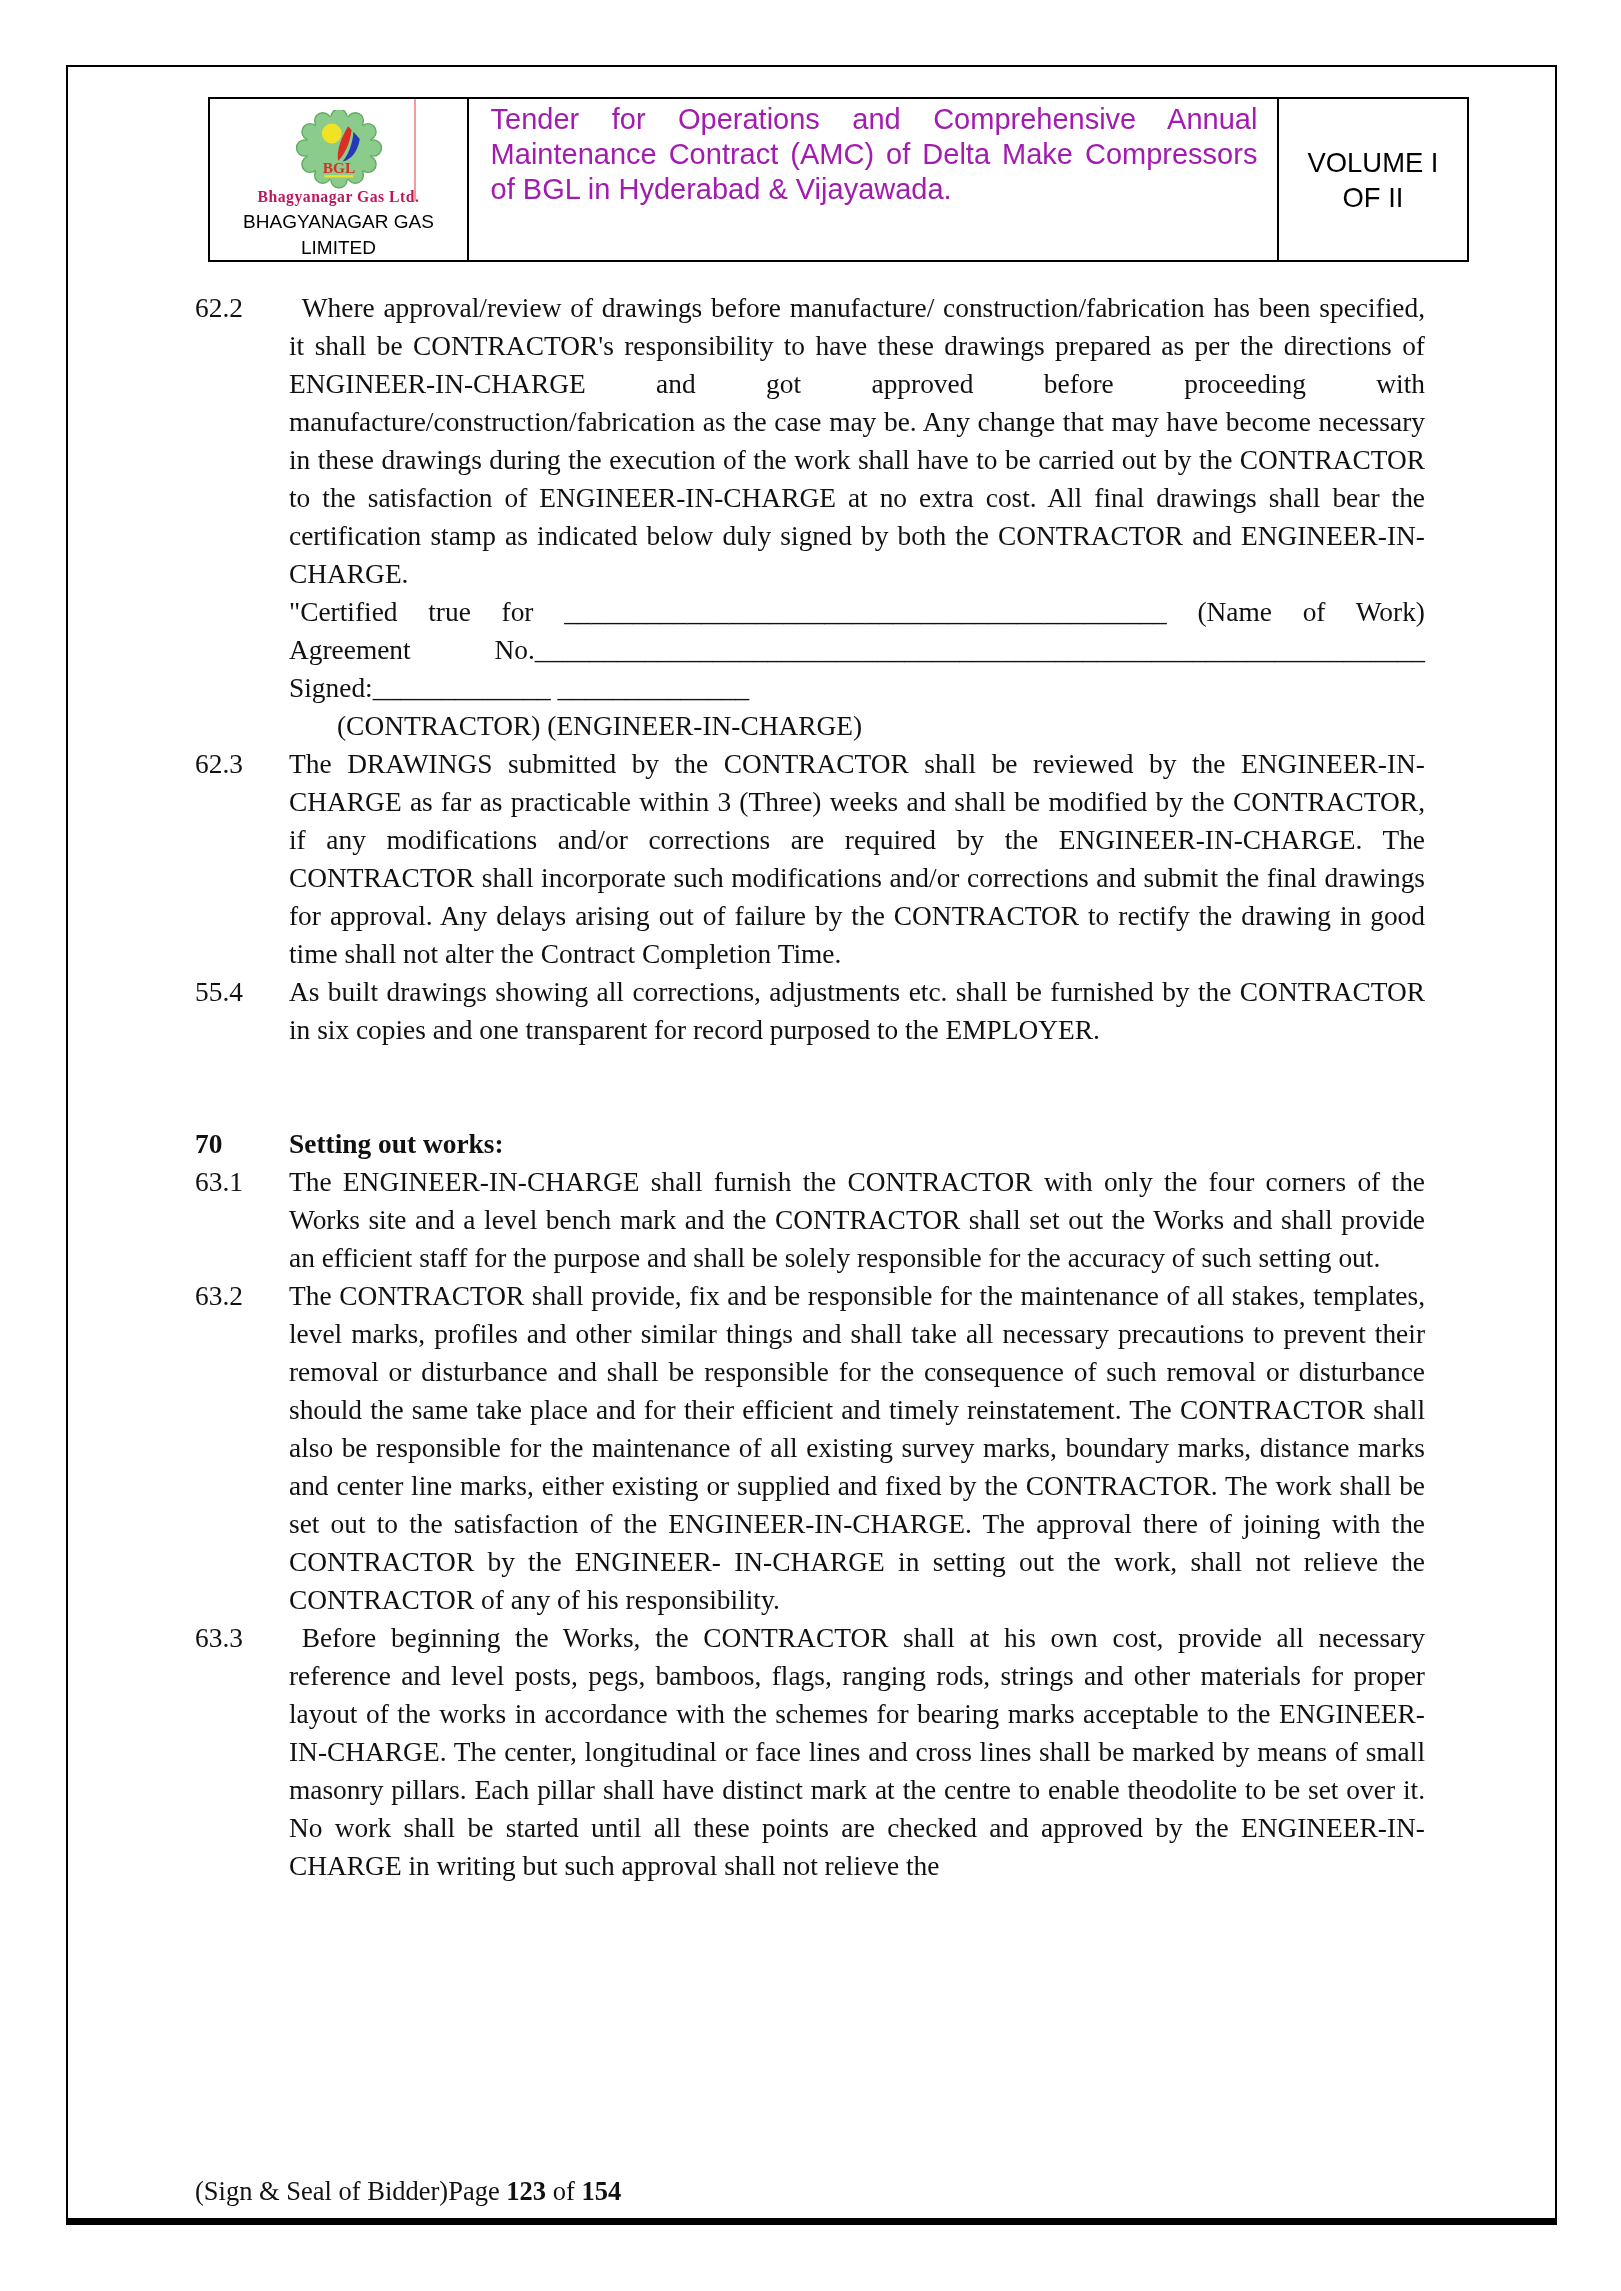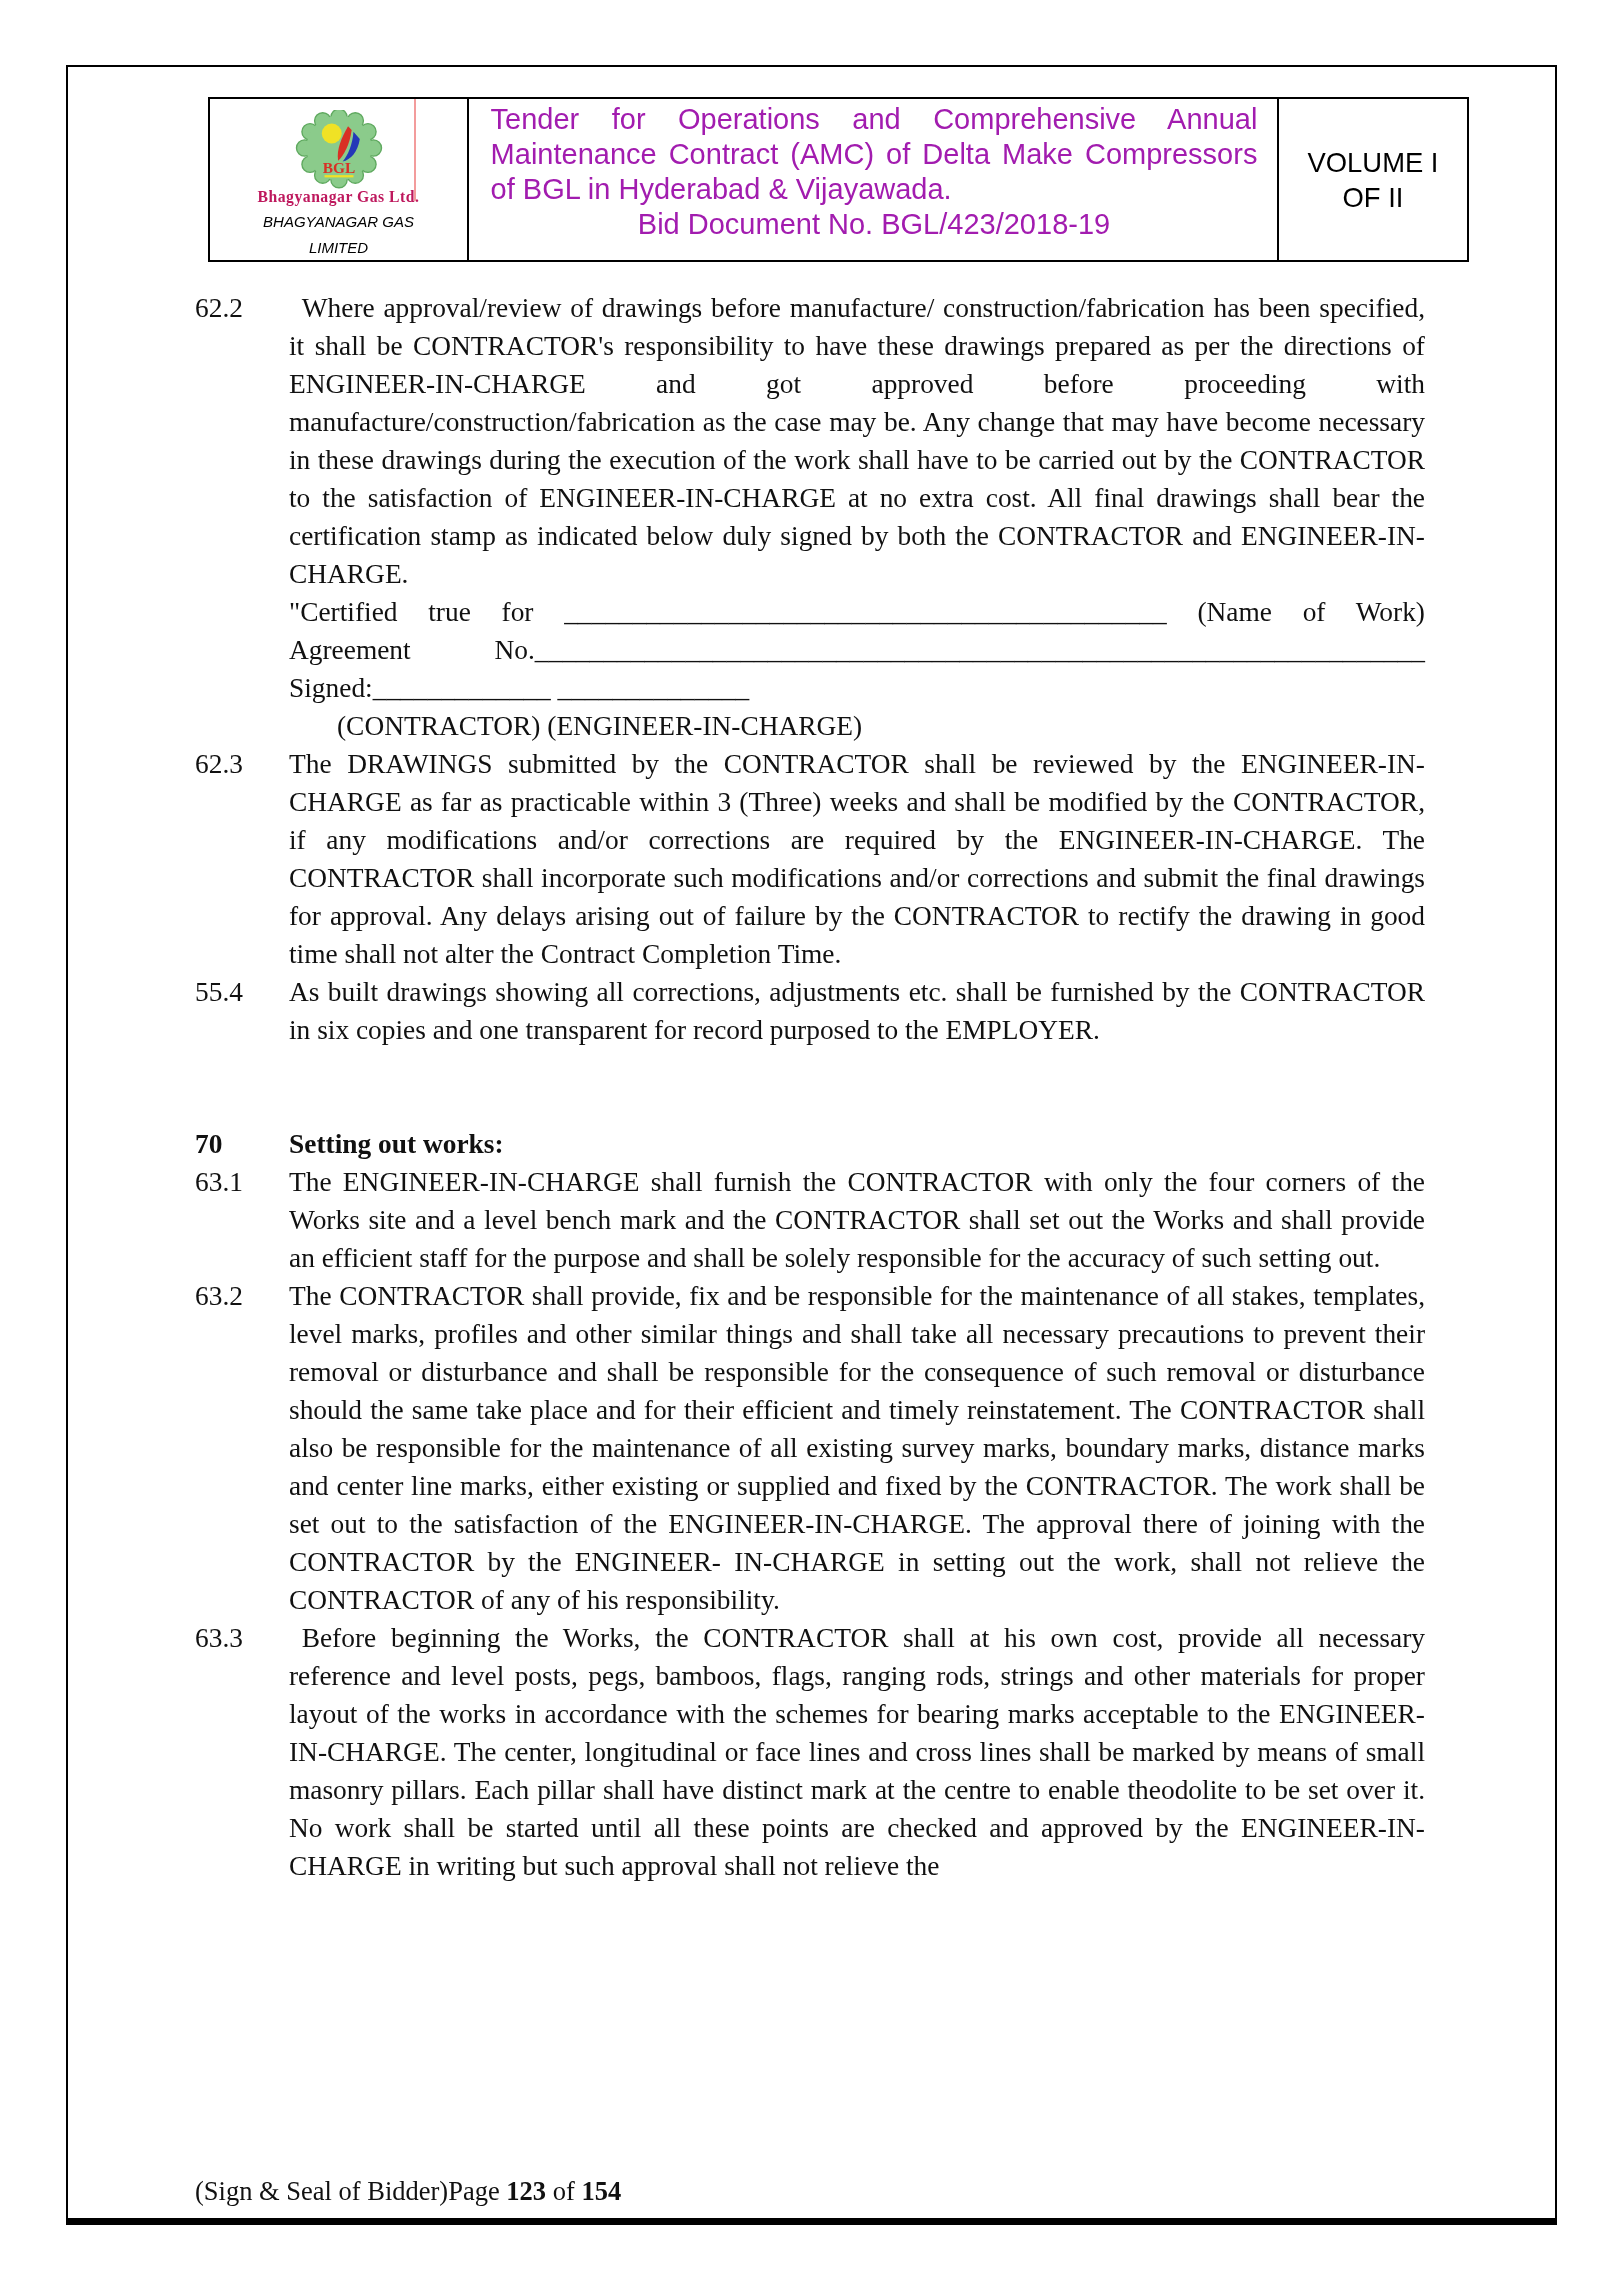--- a/index.html
+++ b/index.html
@@ -25,22 +25,22 @@
   }
   .scan-line {
     position:absolute; top:0; width:2px; height:102px; left:204px;
   }
   .logo-svg { width:94px; height:82px; margin-top:10.8px; }
   .logo-caption {
     font-size:15.7px; line-height:16.7px; margin-top:0px; font-weight:bold;
     font-family:"Liberation Serif", serif; letter-spacing:0.5px;
   }
   .company-name {
-    font-family:"Liberation Sans", sans-serif; font-size:15px; line-height:25.5px;
-    text-align:center; color:#000; margin-top:2.9px;font-style:italic;
+    font-family:"Liberation Sans", sans-serif; font-size:19px; line-height:25.5px;
+    text-align:center; color:#000; margin-top:2.9px;
   }
   .title-cell {
     width:810px; flex-shrink:0; border-right:2px solid #000; box-sizing:border-box;
     padding:2.9px 19.6px 0 21.6px;
     font-family:"Liberation Sans", sans-serif; font-size:29px; line-height:35px; color:#a21caf;
   }
   .title-main { text-align:justify; }
   .title-bid  { text-align:center; }
   .volume-cell {
     flex:1; display:flex; flex-direction:column; align-items:center; justify-content:center;
@@ -102,21 +102,20 @@
       </svg>
       <div class="logo-caption" style="color:#be185d;">Bhagyanagar Gas Ltd.</div>
       <div class="company-name">
         <div>BHAGYANAGAR GAS</div>
         <div>LIMITED</div>
       </div>
     </div>
 
     <div class="title-cell">
       <div class="title-main">Tender for Operations and Comprehensive Annual Maintenance Contract (AMC) of Delta Make Compressors of BGL in Hyderabad &amp; Vijayawada.</div>
-      <div class="title-bid">Bid Document No. BGL/423/2018-19</div>
     </div>
 
     <div class="volume-cell">
       <div>VOLUME I</div>
       <div>OF II</div>
     </div>
 
   </div>
 
   <div class="doc-body">

